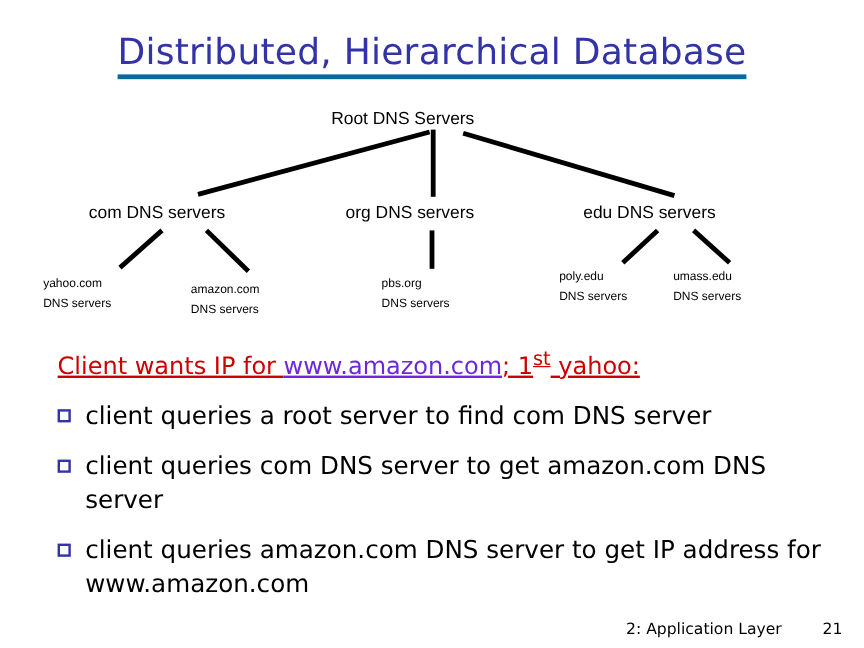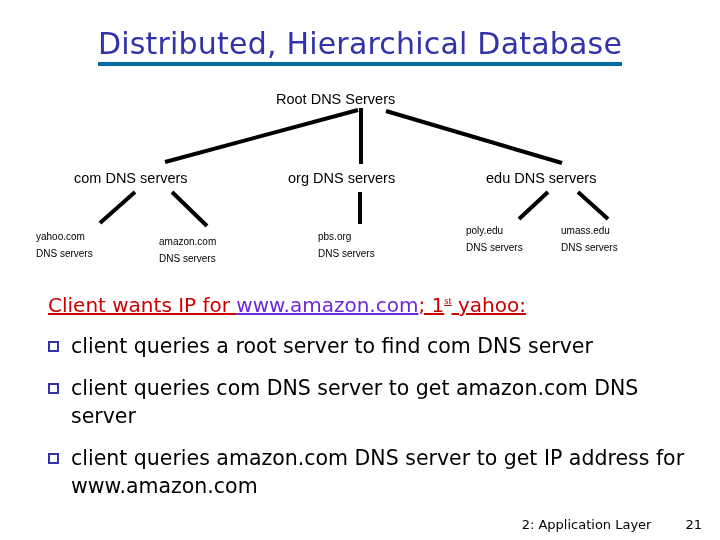--- a/index.html
+++ b/index.html
@@ -84,24 +84,23 @@
     line-height: 26px;
     white-space: nowrap;
     margin-bottom: 2px;
   }
   #lead-line .u { text-decoration: underline; }
   #lead-line .link {
     color: #6d28d9;
     text-decoration: underline;
   }
   #lead-line sup {
-    font-size: 11px;
+    font-size: 16px;
     vertical-align: super;
     line-height: 0;
-    font-family: Liberation Serif, serif;
   }
 
   .bullet-row {
     display: flex;
     align-items: flex-start;
     margin-top: 14px;
   }
   .bullet-mark {
     flex: 0 0 auto;
     width: 11px;

